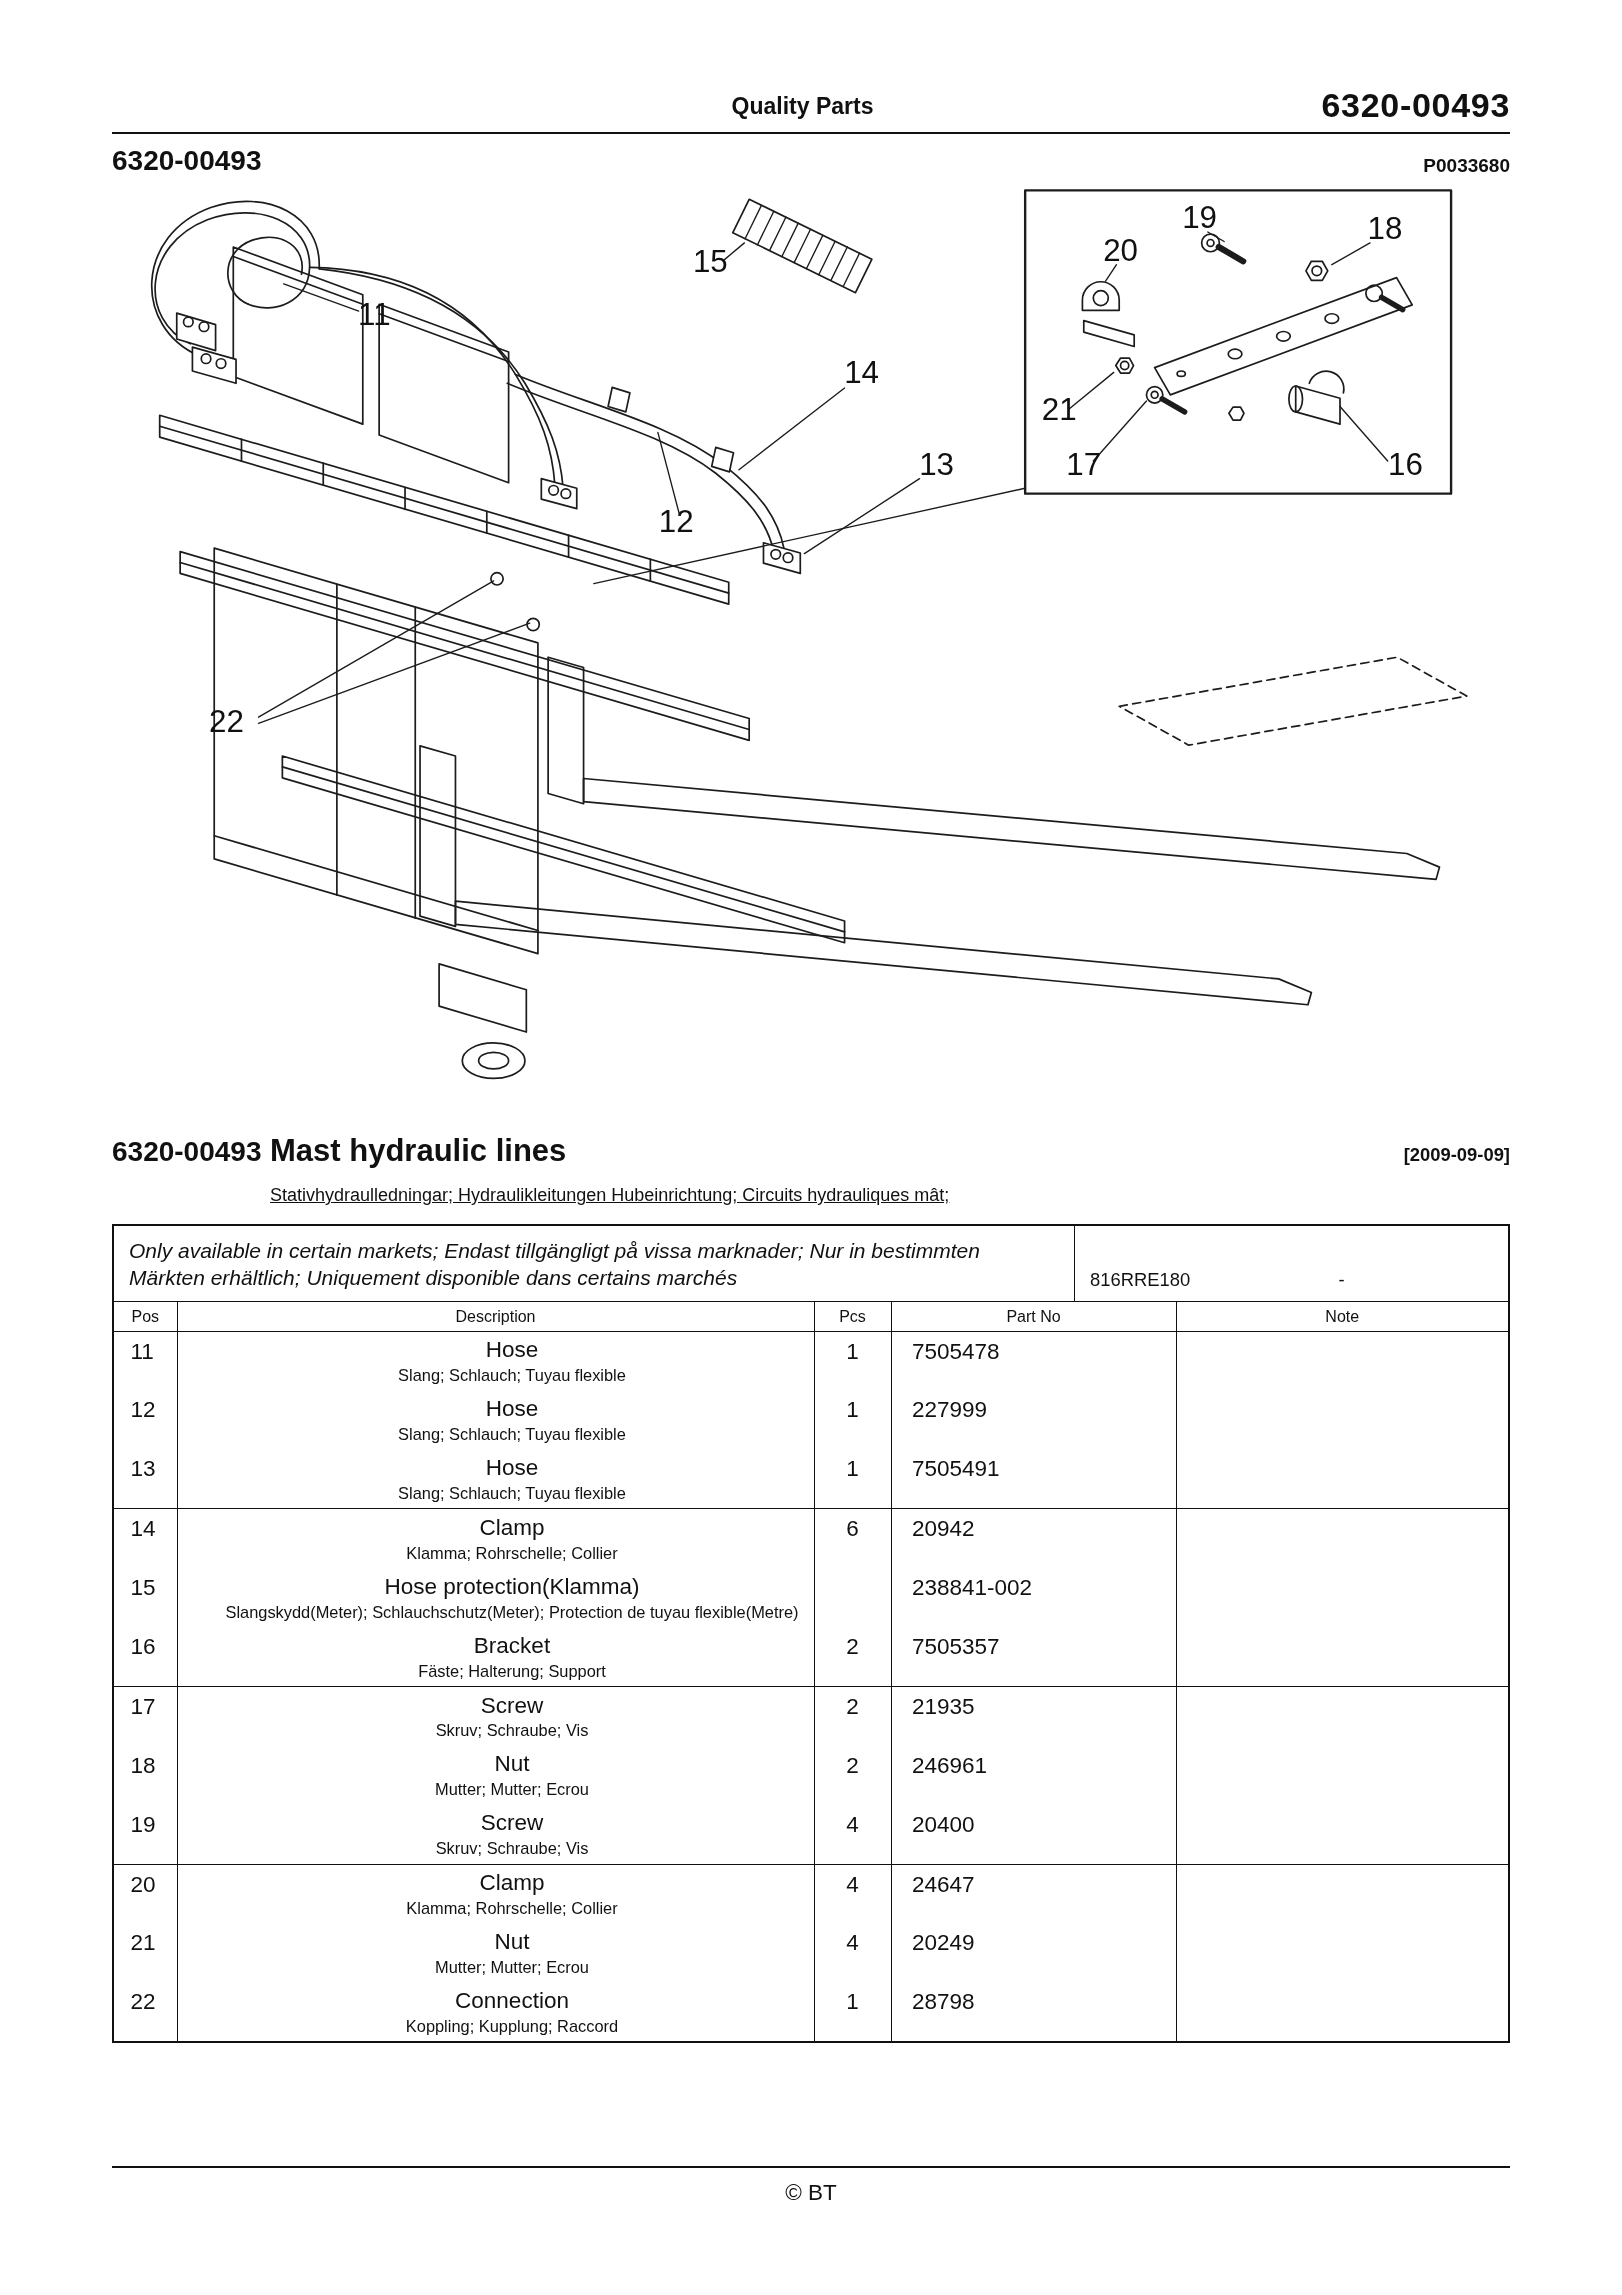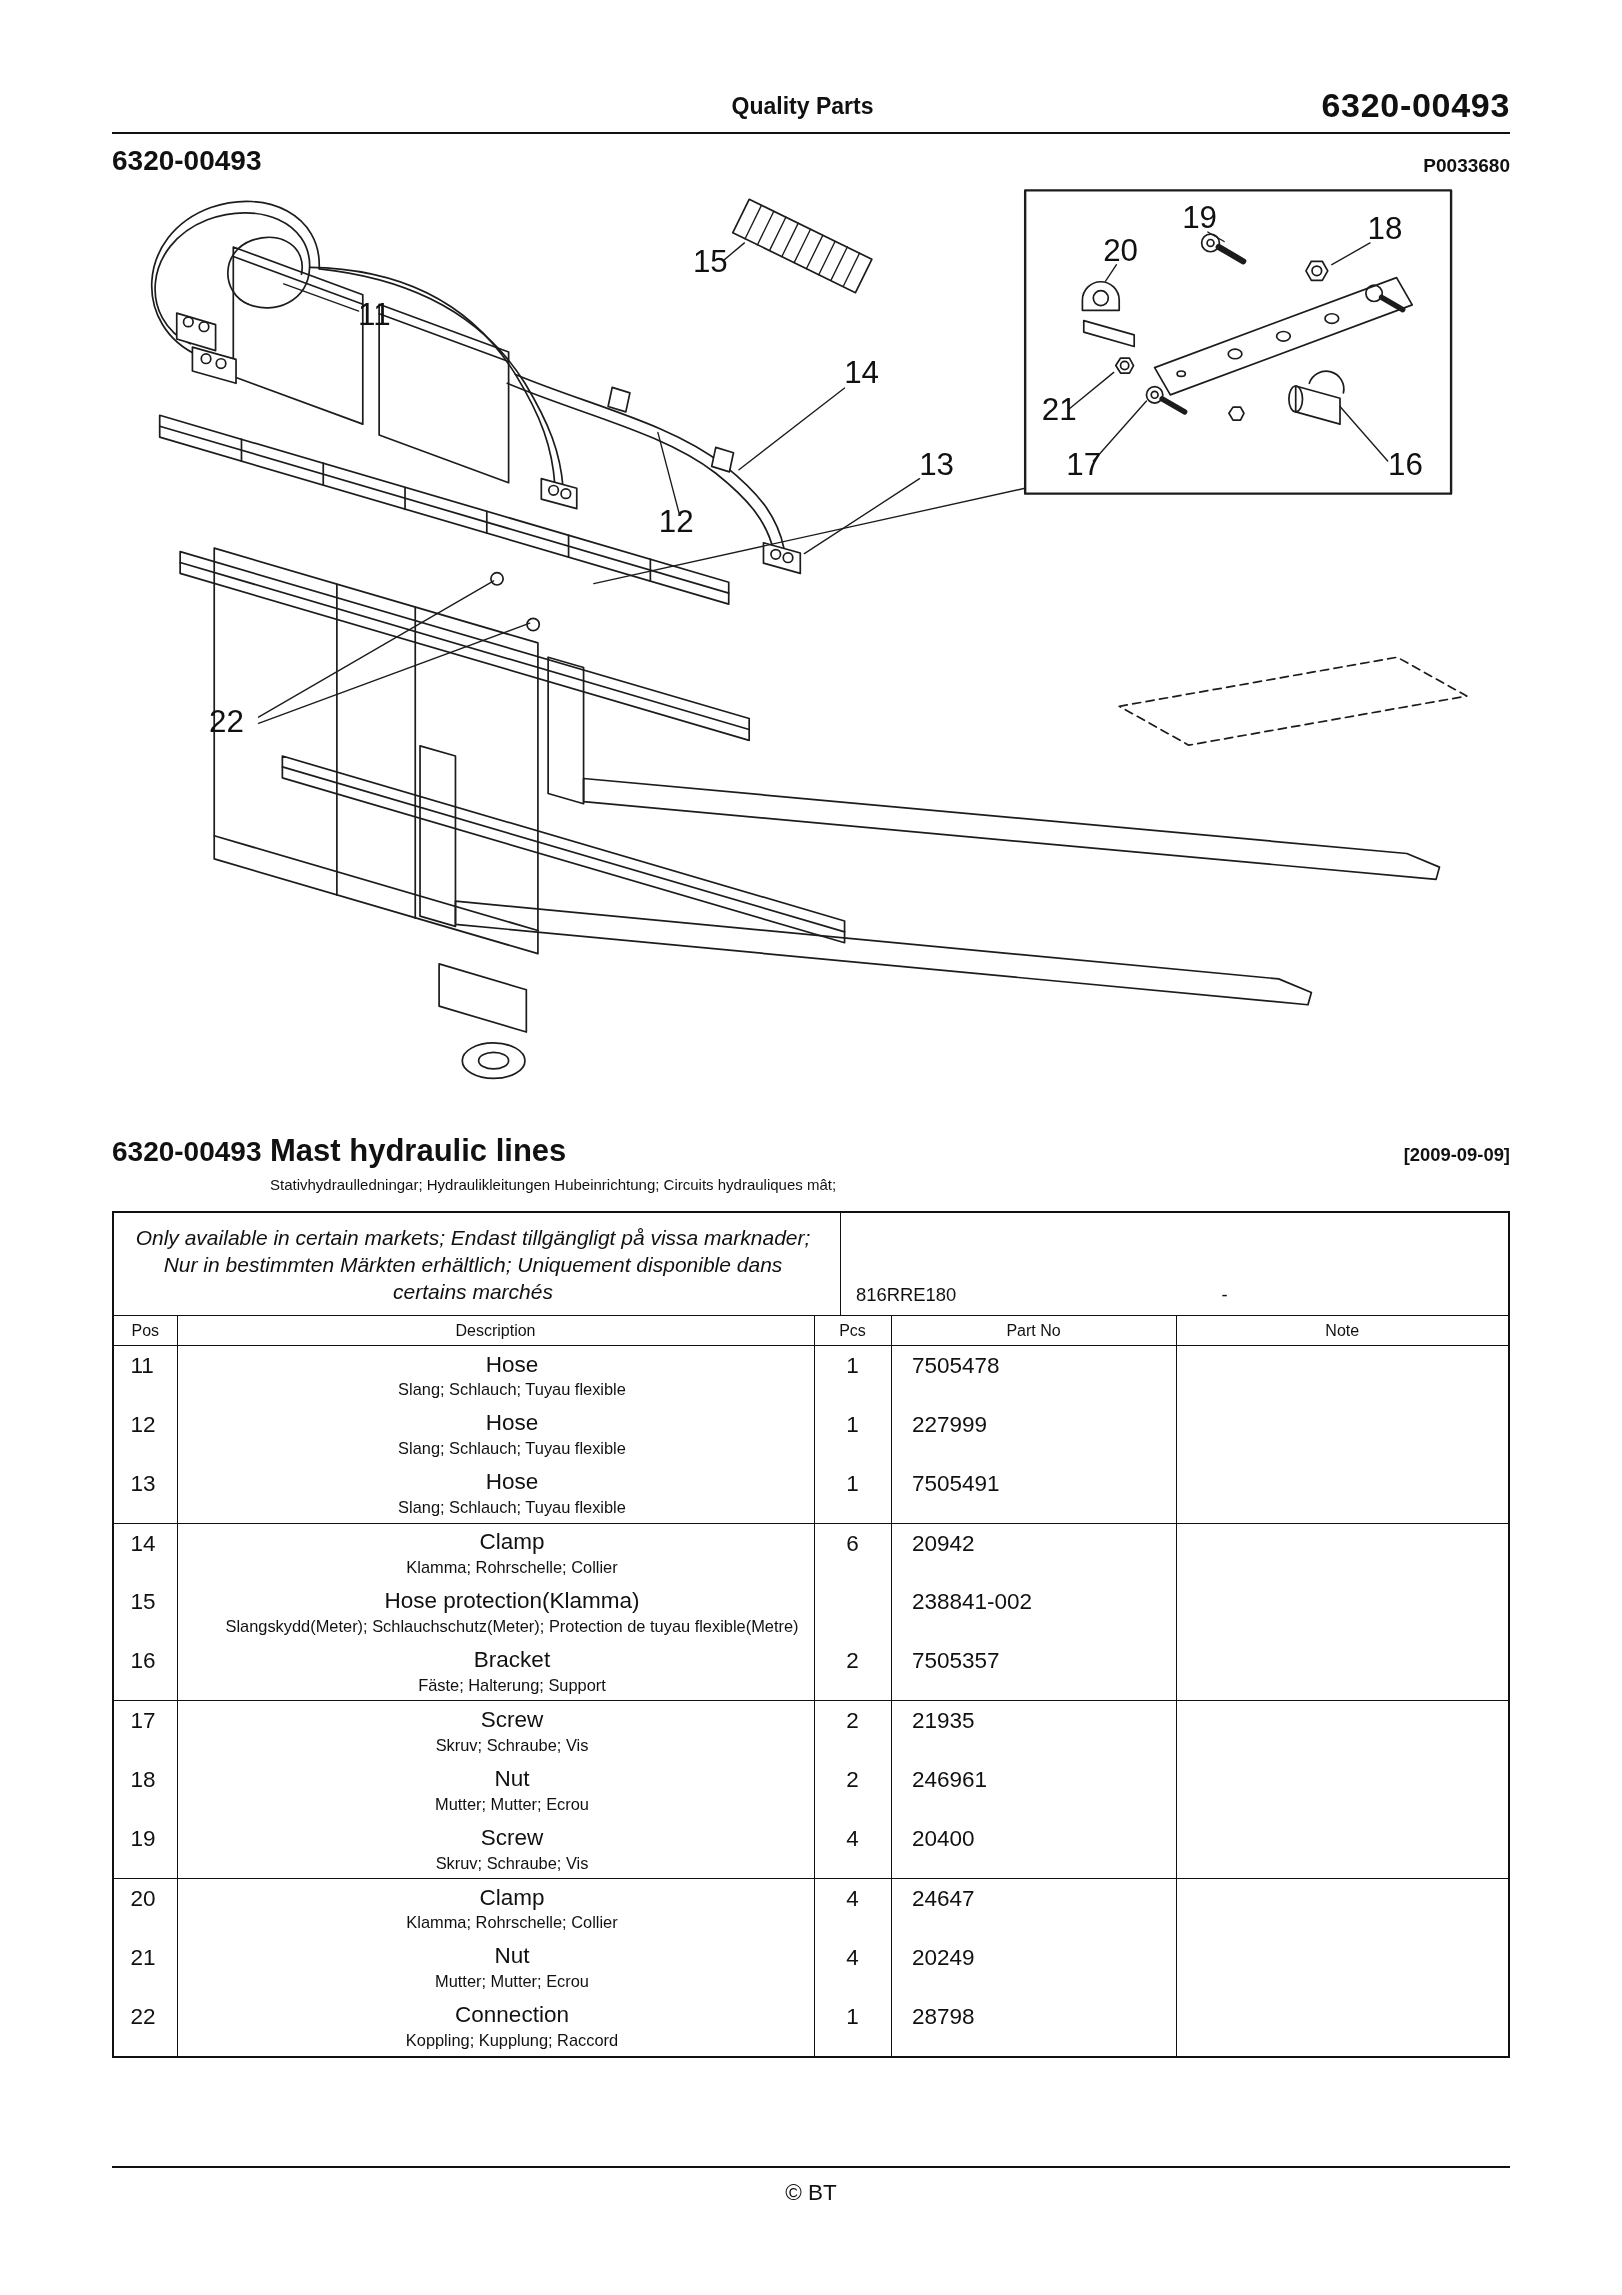--- a/index.html
+++ b/index.html
@@ -31,30 +31,30 @@
   
   .diagram { margin-top:2.7px; height:949px; }
   .diagram svg { display:block; }
   .callout { font-family:"Liberation Sans", sans-serif; font-size:46px; fill:#111; stroke:none; text-anchor:middle; }
 
   
   .title-block { display:flex; align-items:baseline; margin-top:4.1px; }
   .tb-num   { font-size:28px; font-weight:bold; width:158px; flex:none; }
   .tb-title { font-size:31px; font-weight:bold; flex:1; }
   .tb-date  { font-size:18.4px; font-weight:bold; }
-  .tb-subtitle { margin-left:158px; margin-top:7px; font-size:15px; }
+  .tb-subtitle { margin-left:158px; margin-top:16px; font-size:18px;text-decoration:underline; }
 
   
   .table-wrap { margin-top:17.7px; border:2px solid #111; }
   .info-box { display:flex; border-bottom:1.7px solid #111; }
   .info-left {
-    width:727px; flex:none;
+    width:961px; flex:none;
     border-right:1.7px solid #111;
     padding:11px 23px 9.5px 15px;
-    font-style:italic; font-size:21px; line-height:1.3;text-align:center;
+    font-style:italic; font-size:21px; line-height:1.3;
   }
   .info-right { flex:1; padding:9.5px 15px; font-size:18.4px; display:flex; align-items:flex-end; }
   .info-right .model { }
   .info-right .dash { flex:1; text-align:center; }
 
   table.parts { width:100%; border-collapse:collapse; table-layout:fixed; }
   table.parts th {
     font-size:16px; font-weight:normal; text-align:center;
     padding:6.1px 0 4.8px 0;
     border-bottom:1.7px solid #111; border-left:1.4px solid #111;

